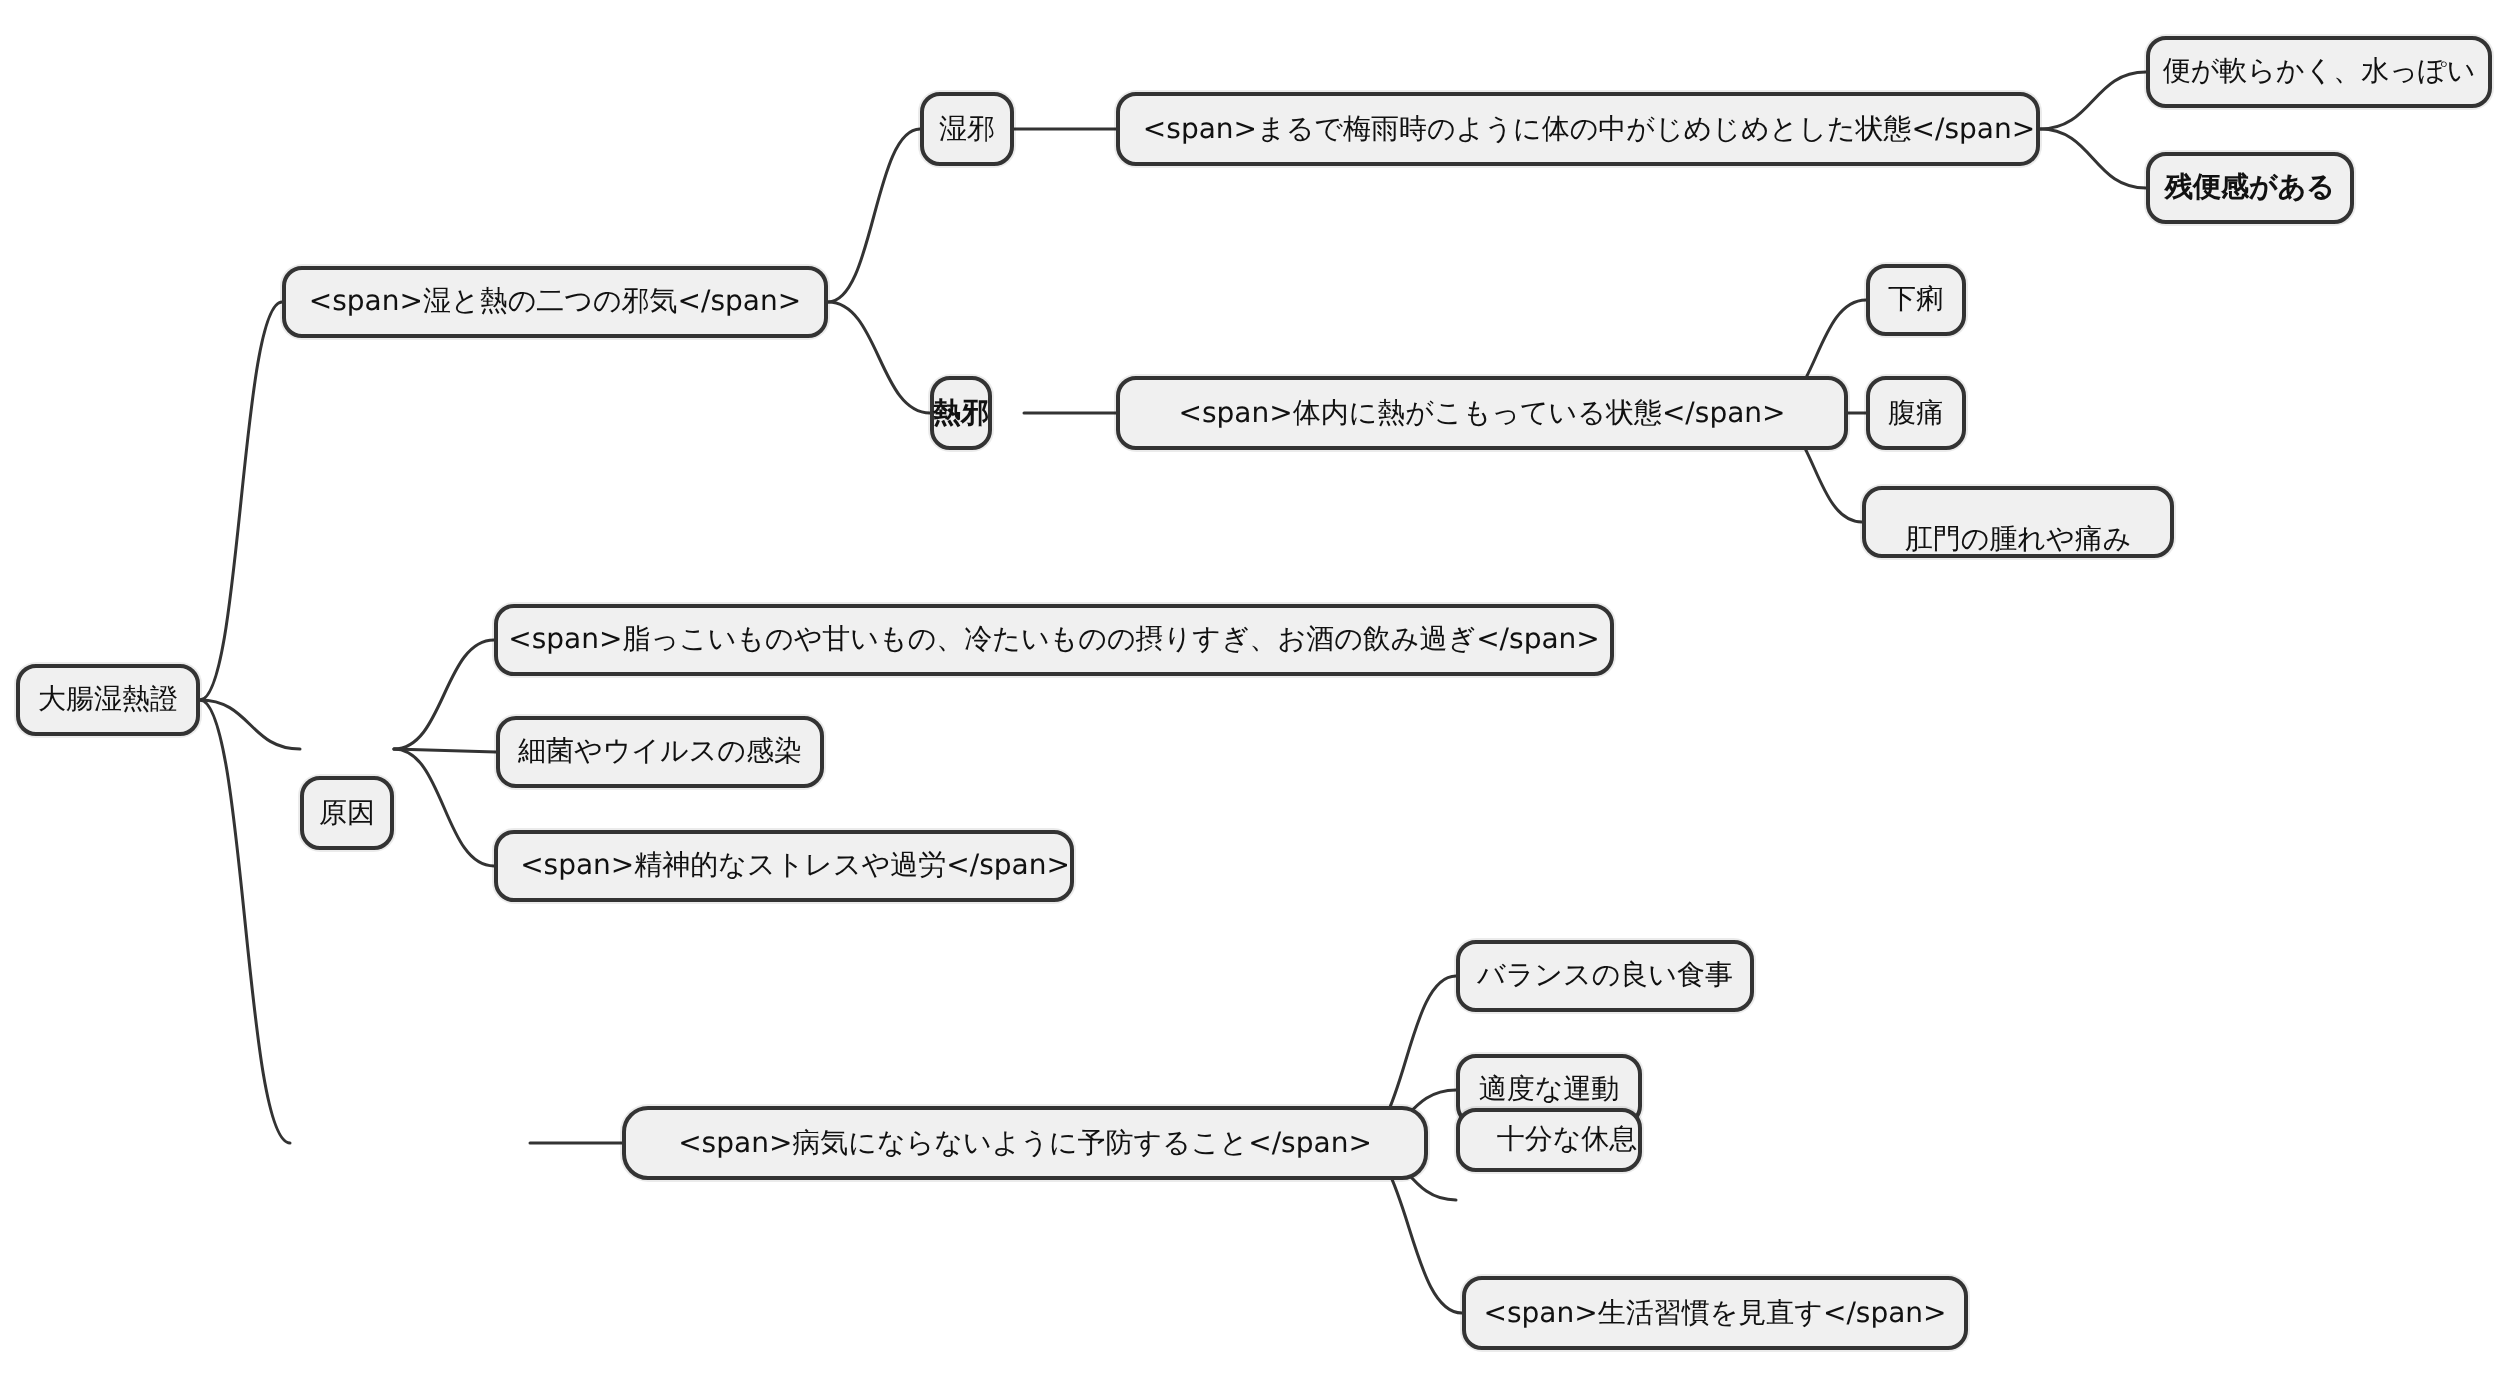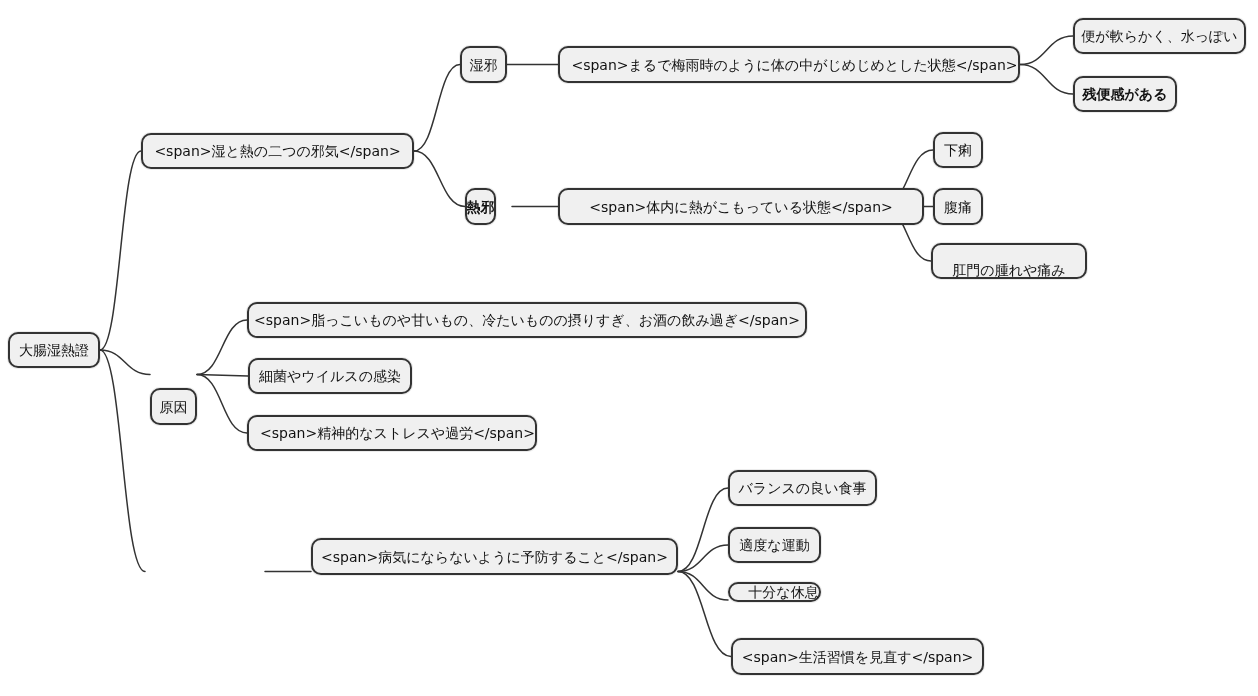--- a/index.html
+++ b/index.html
@@ -109,28 +109,28 @@
     </div>
     <div class="node" style="left: 247px; top: 302px; width: 560px; height: 36px;">
       <span>&lt;span&gt;脂っこいものや甘いもの、冷たいものの摂りすぎ、お酒の飲み過ぎ&lt;/span&gt;</span>
     </div>
     <div class="node" style="left: 248px; top: 358px; width: 164px; height: 36px;">
       <span>細菌やウイルスの感染</span>
     </div>
     <div class="node" style="left: 247px; top: 415px; width: 290px; height: 36px; padding-left: 13px;">
       <span>&lt;span&gt;精神的なストレスや過労&lt;/span&gt;</span>
     </div>
-    <div class="node" style="left: 311px; top: 538px; width: 367px; height: 37px;">
+    <div class="node" style="left: 311px; top: 553px; width: 403px; height: 37px; border-radius: 13px;">
       <span>&lt;span&gt;病気にならないように予防すること&lt;/span&gt;</span>
     </div>
     <div class="node" style="left: 728px; top: 470px; width: 149px; height: 36px;">
       <span>バランスの良い食事</span>
     </div>
     <div class="node" style="left: 728px; top: 527px; width: 93px; height: 36px;">
       <span>適度な運動</span>
     </div>
-    <div class="node" style="left: 728px; top: 582px; width: 93px; height: 20px; padding-left: 20px;">
+    <div class="node" style="left: 728px; top: 554px; width: 93px; height: 32px; padding-left: 20px;">
       <span>十分な休息</span>
     </div>
     <div class="node" style="left: 731px; top: 638px; width: 253px; height: 37px;">
       <span>&lt;span&gt;生活習慣を見直す&lt;/span&gt;</span>
     </div>
   </div>
 
 </body></html>

